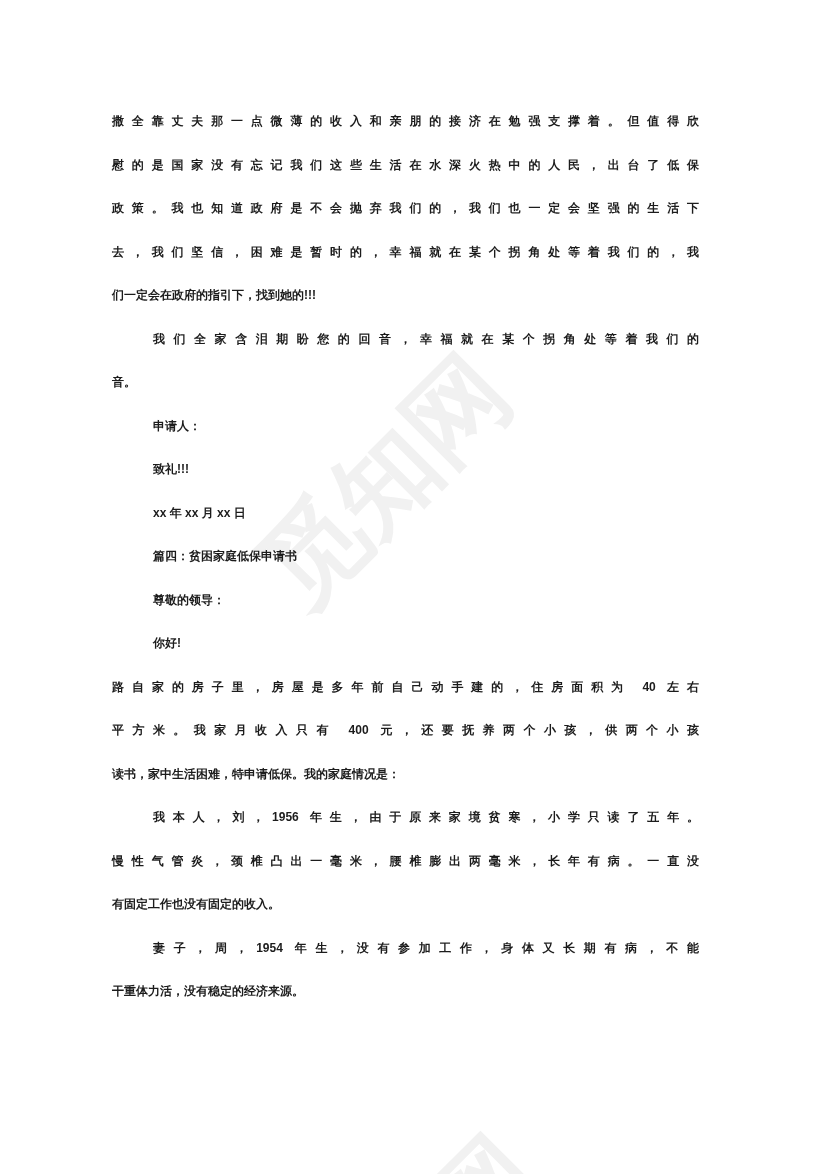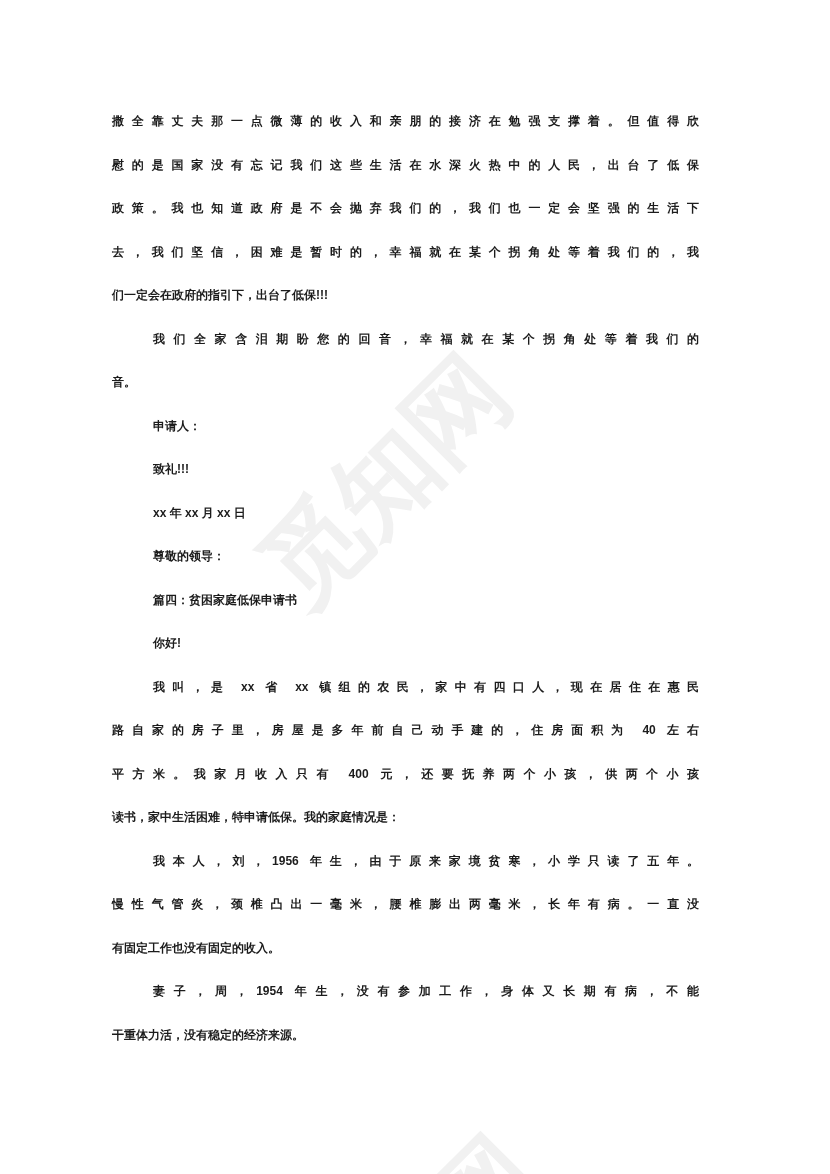--- a/index.html
+++ b/index.html
@@ -66,30 +66,29 @@
   <div class="watermark wm-mid">觅知网</div>
 
   <div class="watermark wm-bottom">觅知网</div>
 
   <div class="doc-body">
 
   <div class="line j">撒全靠丈夫那一点微薄的收入和亲朋的接济在勉强支撑着。但值得欣</div>
       <div class="line j">慰的是国家没有忘记我们这些生活在水深火热中的人民，出台了低保</div>
       <div class="line j">政策。我也知道政府是不会抛弃我们的，我们也一定会坚强的生活下</div>
       <div class="line j">去，我们坚信，困难是暂时的，幸福就在某个拐角处等着我们的，我</div>
-      <div class="line">们一定会在政府的指引下，出台了低保!!!</div>
+      <div class="line">们一定会在政府的指引下，找到她的!!!</div>
       <div class="line j i">我们全家含泪期盼您的回音，幸福就在某个拐角处等着我们的</div>
       <div class="line">音。</div>
       <div class="line i">申请人：</div>
       <div class="line i">致礼!!!</div>
       <div class="line i">xx 年 xx 月 xx 日</div>
+      <div class="line i">篇四：贫困家庭低保申请书</div>
       <div class="line i">尊敬的领导：</div>
-      <div class="line i">篇四：贫困家庭低保申请书</div>
       <div class="line i">你好!</div>
-      <div class="line j i">我叫，是 xx 省 xx 镇组的农民，家中有四口人，现在居住在惠民</div>
       <div class="line j">路自家的房子里，房屋是多年前自己动手建的，住房面积为 40 左右</div>
       <div class="line j">平方米。我家月收入只有 400 元，还要抚养两个小孩，供两个小孩</div>
       <div class="line">读书，家中生活困难，特申请低保。我的家庭情况是：</div>
       <div class="line j i">我本人，刘，1956 年生，由于原来家境贫寒，小学只读了五年。</div>
       <div class="line j">慢性气管炎，颈椎凸出一毫米，腰椎膨出两毫米，长年有病。一直没</div>
       <div class="line">有固定工作也没有固定的收入。</div>
       <div class="line j i">妻子，周，1954 年生，没有参加工作，身体又长期有病，不能</div>
       <div class="line">干重体力活，没有稳定的经济来源。</div>
     </div>
 

